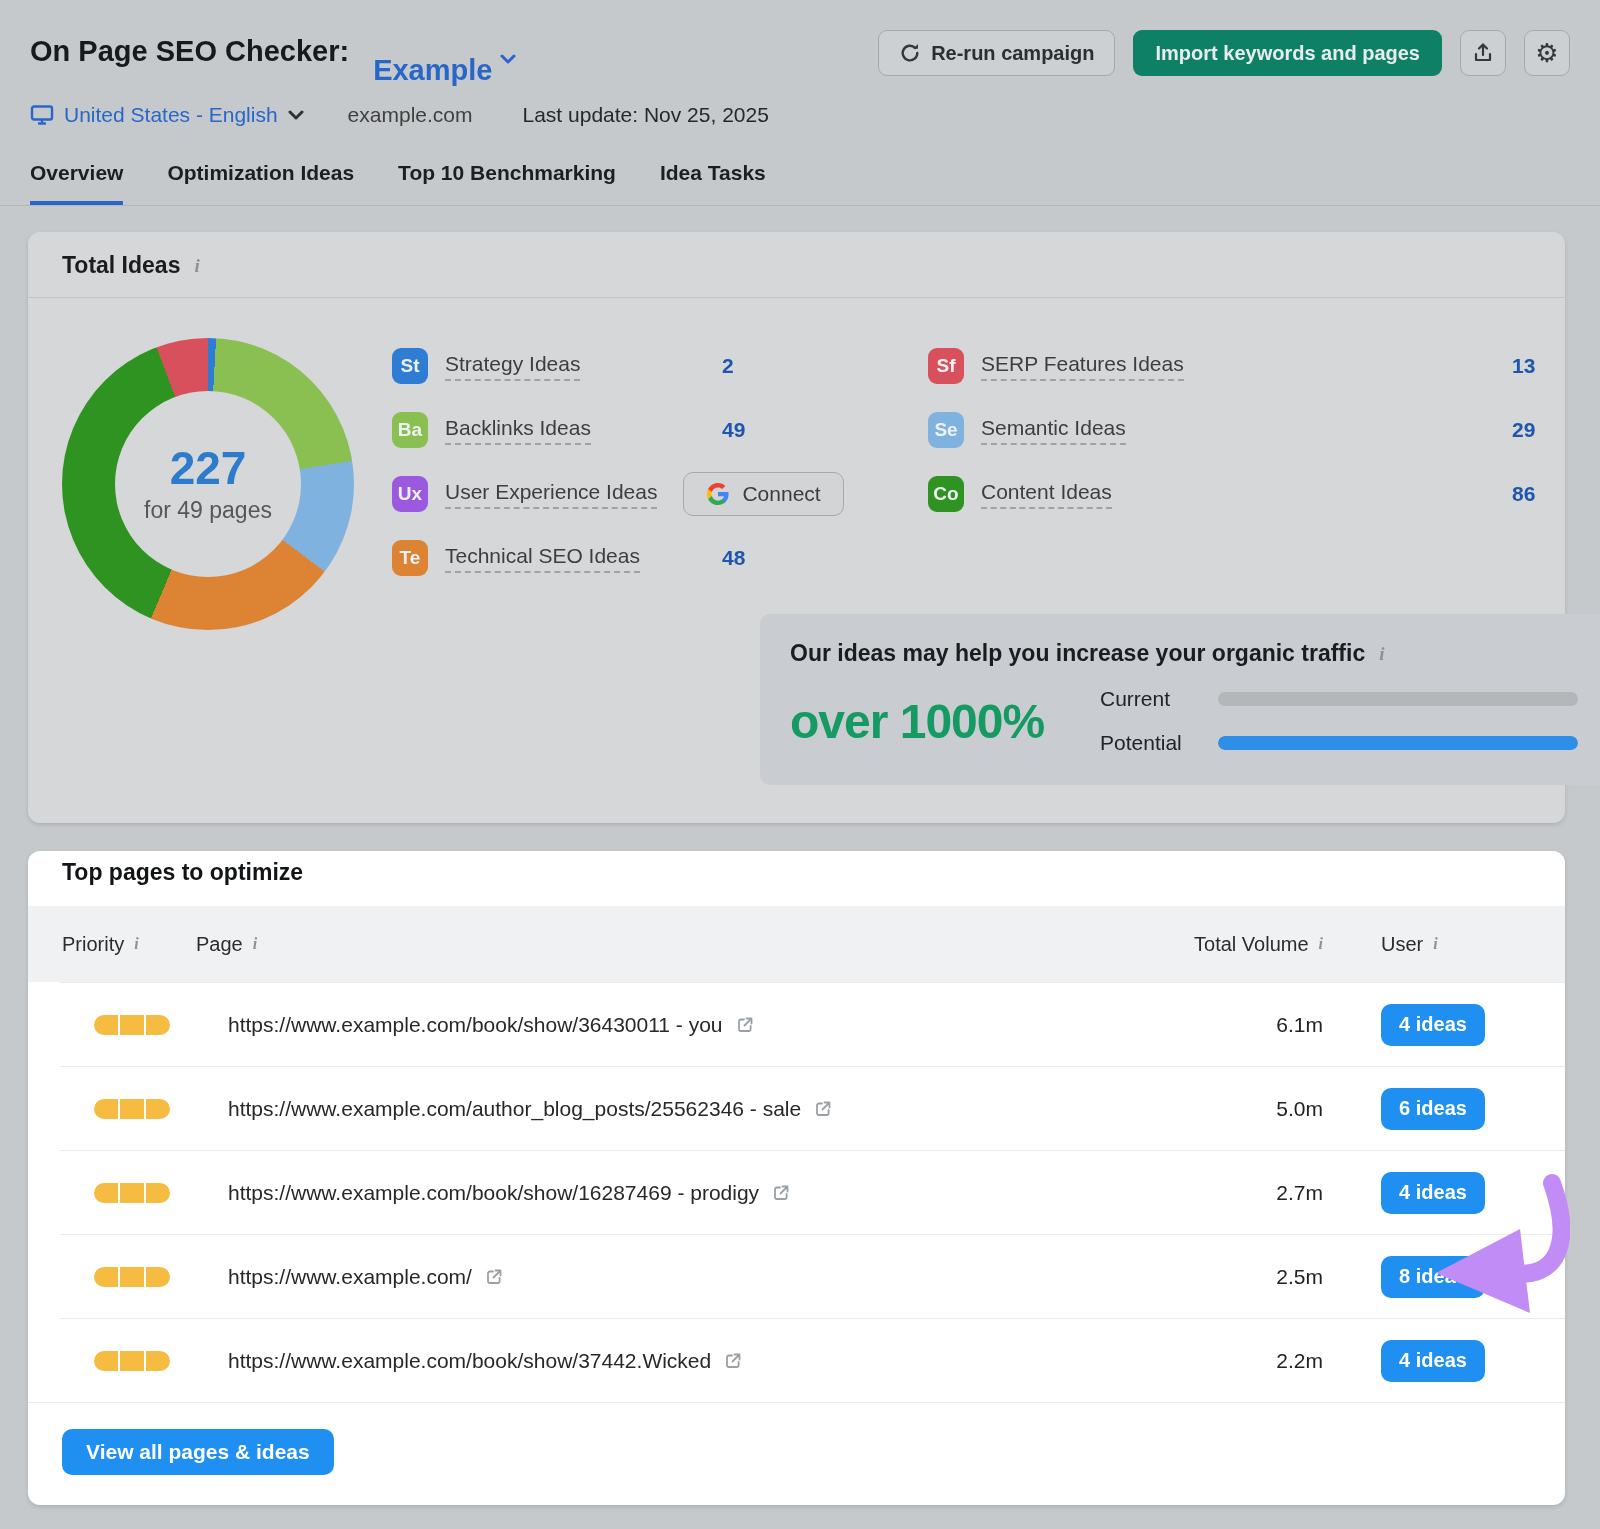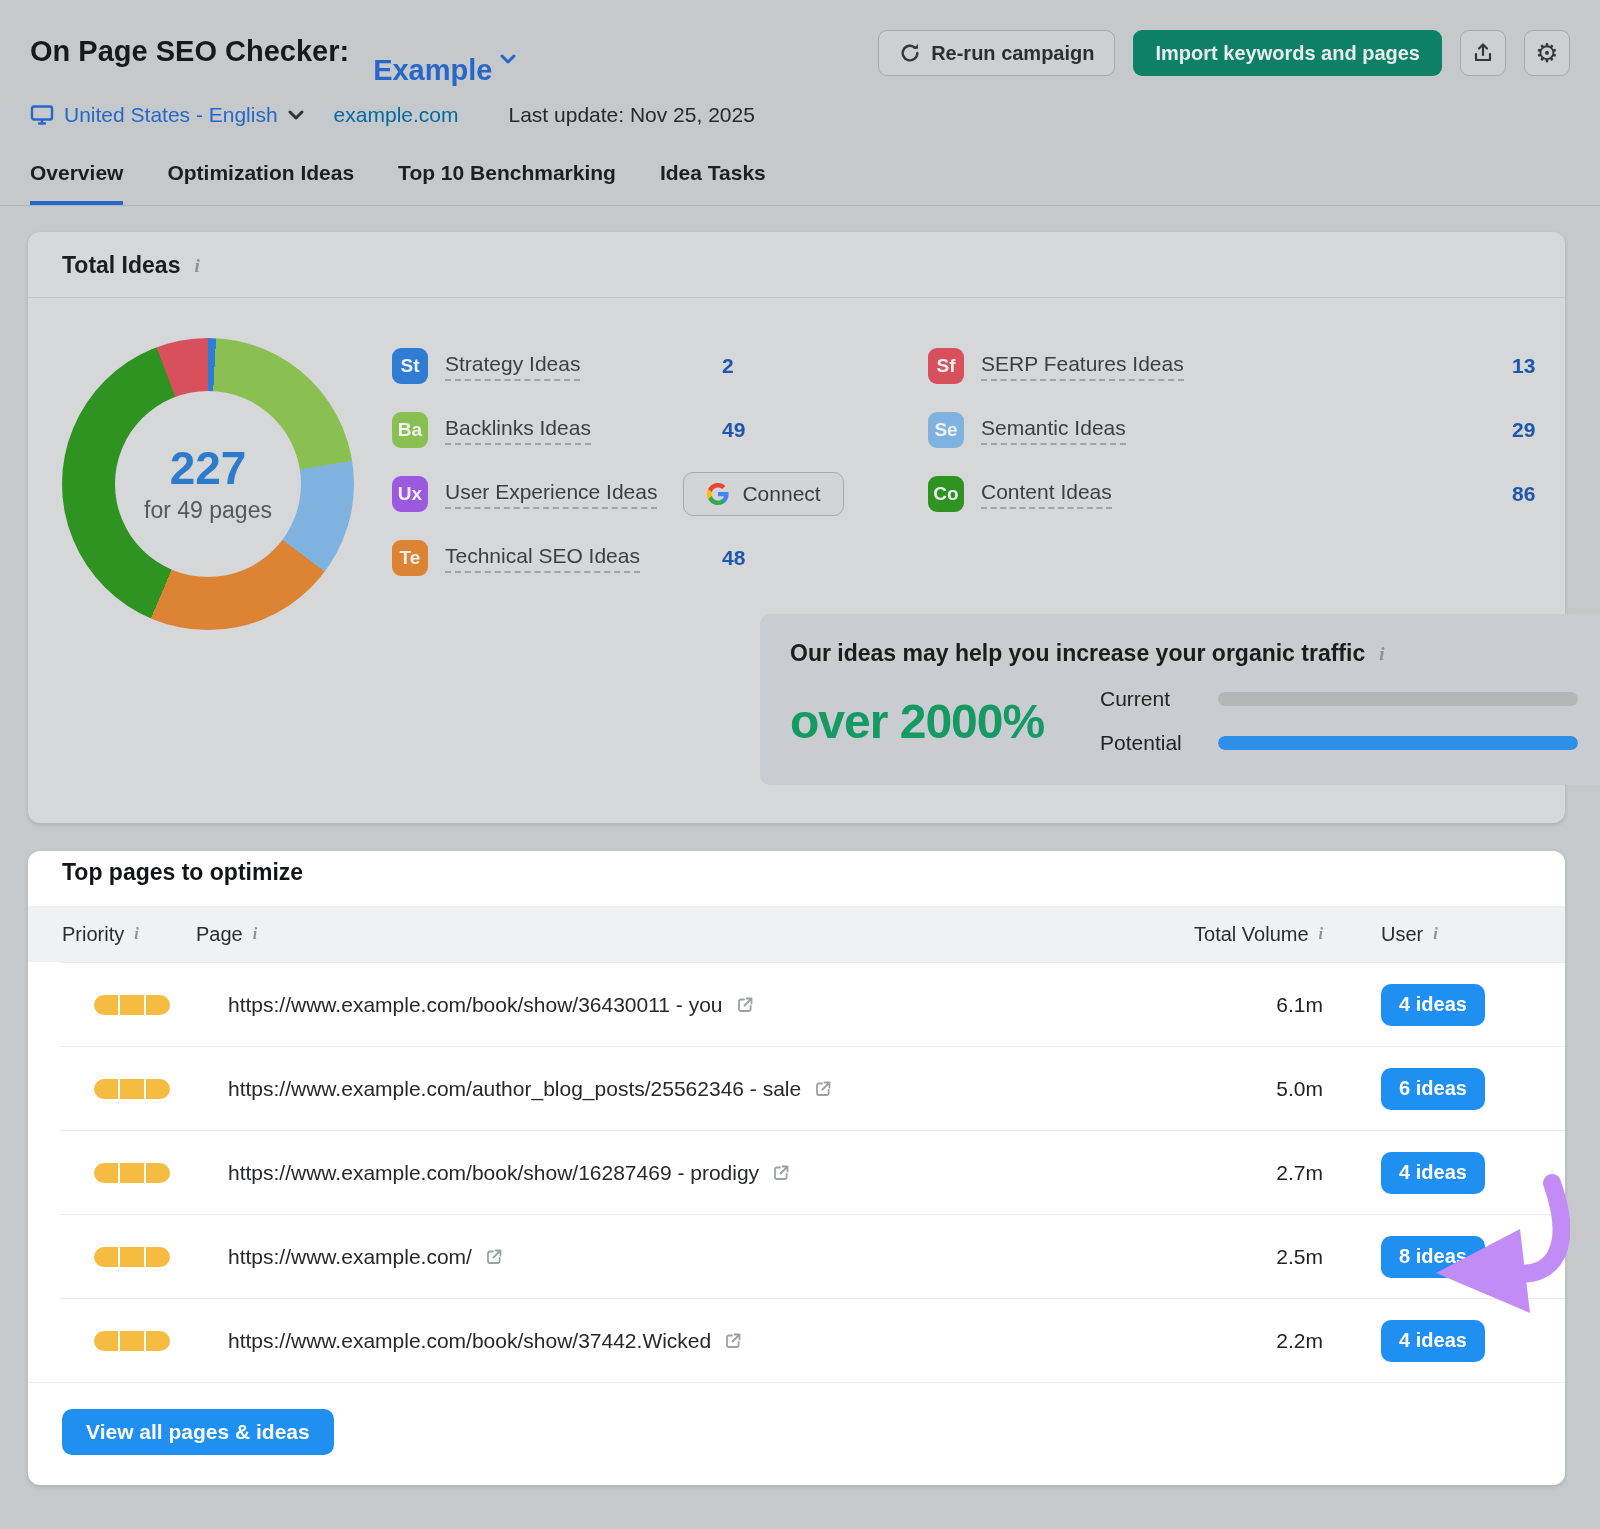--- a/index.html
+++ b/index.html
@@ -24,21 +24,21 @@
   .btn-primary {
     height:46px; padding:0 22px; background:#0e8066; border:none; border-radius:9px;
     font-size:20px; font-weight:700; color:#e8ecee; cursor:pointer;
   }
   .btn-icon {
     width:46px; height:46px; display:flex; align-items:center; justify-content:center;
     background:#cdd0d3; border:1px solid #a6a9ac; border-radius:9px; cursor:pointer; color:#34383b;
   }
   .sub-row { margin-top:16px; display:flex; align-items:center; gap:30px; font-size:21px; }
   .locale { display:flex; align-items:center; gap:10px; color:#2867c8; cursor:pointer; }
-  .domain-text { color:#0369a1; }
+  .domain-text { color:#404040; margin-left:14px; }
   .update-text { color:#26282a; margin-left:20px; }
   
   .tabbar { margin-top:34px; padding:0 30px; border-bottom:1px solid #b3b6b9; display:flex; gap:44px; }
   .tab { font-size:21px; font-weight:600; color:#1c1e20; padding-bottom:16px; cursor:pointer; border-bottom:4px solid transparent; }
   .tab.active { border-bottom-color:#2867c8; }
   
   .card { margin:26px 35px 0 28px; border-radius:12px; box-shadow:0 2px 4px rgba(0,0,0,.12); }
   .card1 { background:#d5d7d9; }
   .card1-head { padding:20px 34px 18px; border-bottom:1px solid #c2c4c6; display:flex; align-items:center; gap:14px; }
   .card-title { font-size:23px; font-weight:700; color:#1a1c1e; }
@@ -69,21 +69,21 @@
   .traffic-content { display:flex; margin-top:20px; align-items:center; }
   .traffic-pct { font-size:48px; font-weight:800; color:#169a63; width:310px; letter-spacing:-1px; }
   .bars { flex:1; display:flex; flex-direction:column; gap:20px; }
   .bar-row { display:flex; align-items:center; }
   .bar-label { width:118px; font-size:21px; color:#212427; }
   .bar-track { width:360px; height:14px; border-radius:7px; background:#b4b7ba; overflow:hidden; }
   .bar-fill { height:100%; border-radius:7px; background:#2e8fe8; }
   
   .card2 { background:#ffffff; position:relative; margin-top:28px; }
   .card2-title { padding:8px 34px 20px; font-size:23px; font-weight:700; color:#121416; }
-  .t-head { background:#f0f1f3; display:flex; align-items:center; height:56px; padding:0 34px; font-size:20px; color:#2a2d30; }
+  .t-head { background:#f0f1f3; display:flex; align-items:center; height:76px; padding:0 34px; font-size:20px; color:#2a2d30; }
   .col-priority { width:134px; display:flex; align-items:center; gap:10px; }
   .col-page { flex:1; display:flex; align-items:center; gap:10px; }
   .col-volume { width:130px; display:flex; align-items:center; justify-content:flex-end; gap:10px; text-align:right; }
   .col-ideas { width:150px; margin-left:58px; display:flex; align-items:center; gap:10px; }
   .t-row { display:flex; align-items:center; height:84px; padding:0 34px; border-top:1px solid #e8eaec;margin-left:32px; }
   .t-row:first-of-type { border-top:none; }
   .priority-pill { display:flex; gap:2px; }
   .priority-seg { width:24px; height:20px; background:#f6bc42; }
   .priority-seg:first-child { border-radius:10px 0 0 10px; }
   .priority-seg:last-child { border-radius:0 10px 10px 0; }
@@ -216,21 +216,21 @@
             <span class="idea-value">86</span>
           </div>
         </div>
       </div>
       <div class="traffic-box">
         <div class="traffic-title-row">
           <span class="traffic-title">Our ideas may help you increase your organic traffic</span>
           <span class="info-i">i</span>
         </div>
         <div class="traffic-content">
-          <span class="traffic-pct">over 2000%</span>
+          <span class="traffic-pct">over 1000%</span>
           <div class="bars">
             <div class="bar-row">
               <span class="bar-label">Current</span>
               <div class="bar-track">
                   <div class="bar-fill" style="width:0%"></div>
                 </div>
 
             </div>
             <div class="bar-row">
               <span class="bar-label">Potential</span>

